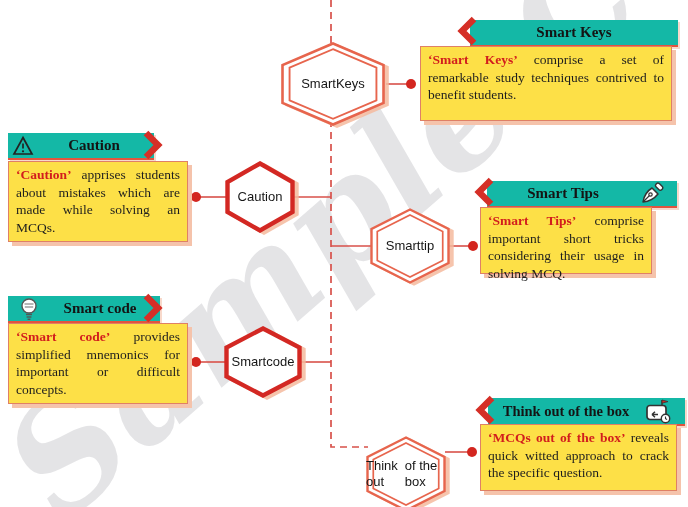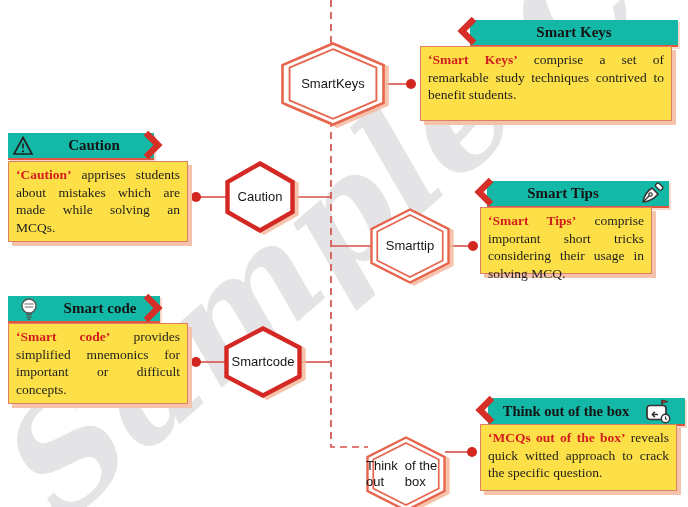--- a/index.html
+++ b/index.html
@@ -147,21 +147,21 @@
     </div>
     <svg class="chev" style="left:140px;top:129px" width="26" height="32" viewBox="0 0 26 32">
       <polyline points="6,4 18,16 6,28" fill="none" stroke="#d52f27" stroke-width="6.5"></polyline>
     </svg>
     <div class="cbody" style="left:8px;top:161px;width:180px;height:81px">
       <span class="lead">‘Caution’</span><span> apprises students about mistakes which are made while solving an MCQs.</span>
     </div>
   </div>
 
   <div>
-    <div class="banner" style="left:487px;top:181px;width:178px;height:25px;padding-right:4px">
+    <div class="banner" style="left:487px;top:181px;width:178px;height:25px;padding-right:12px">
       <span class="btitle">Smart Tips</span>
       <svg class="bicon" width="26" height="24" viewBox="0 0 26 24">
         <path d="M4,20 C5,14 8,9 13,6 L19,12 C15,17 10,19.5 4,20 Z" fill="#ffffff" stroke="#333333" stroke-width="1.5" stroke-linejoin="round"></path>
         <circle cx="11.5" cy="12.5" r="1.7" fill="none" stroke="#333333" stroke-width="1.2"></circle>
         <line x1="4.5" y1="19.5" x2="10.3" y2="13.8" stroke="#333333" stroke-width="1.2"></line>
         <rect x="16.2" y="2.2" width="8" height="4.6" rx="2.2" transform="rotate(45 20 4.5)" fill="#ffffff" stroke="#333333" stroke-width="1.4"></rect>
       </svg>
     </div>
     <svg class="chev" style="left:471px;top:176px" width="26" height="32" viewBox="0 0 26 32">
       <polyline points="20,4 8,16 20,28" fill="none" stroke="#d52f27" stroke-width="6.5"></polyline>

